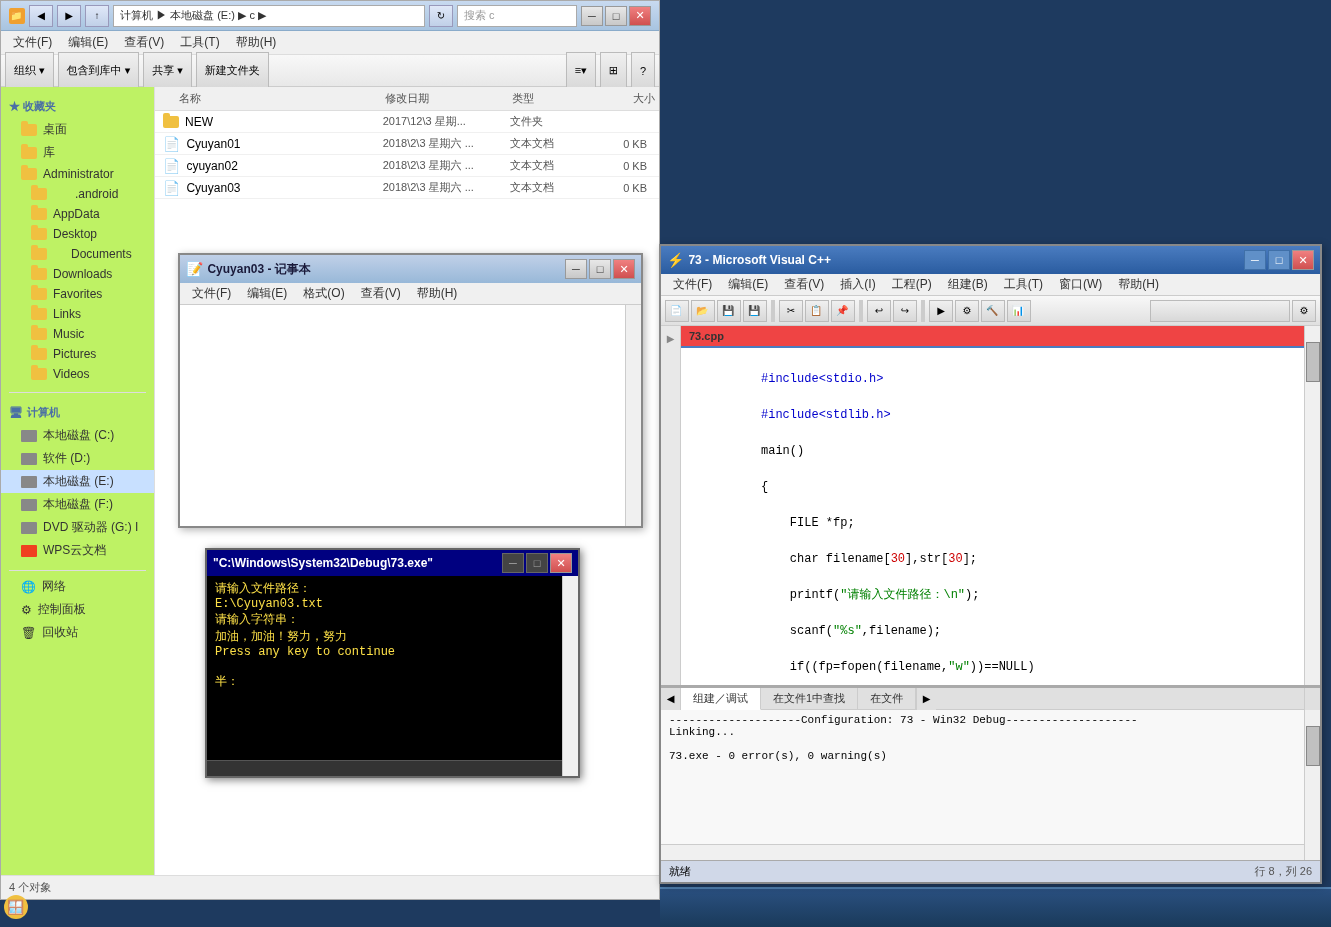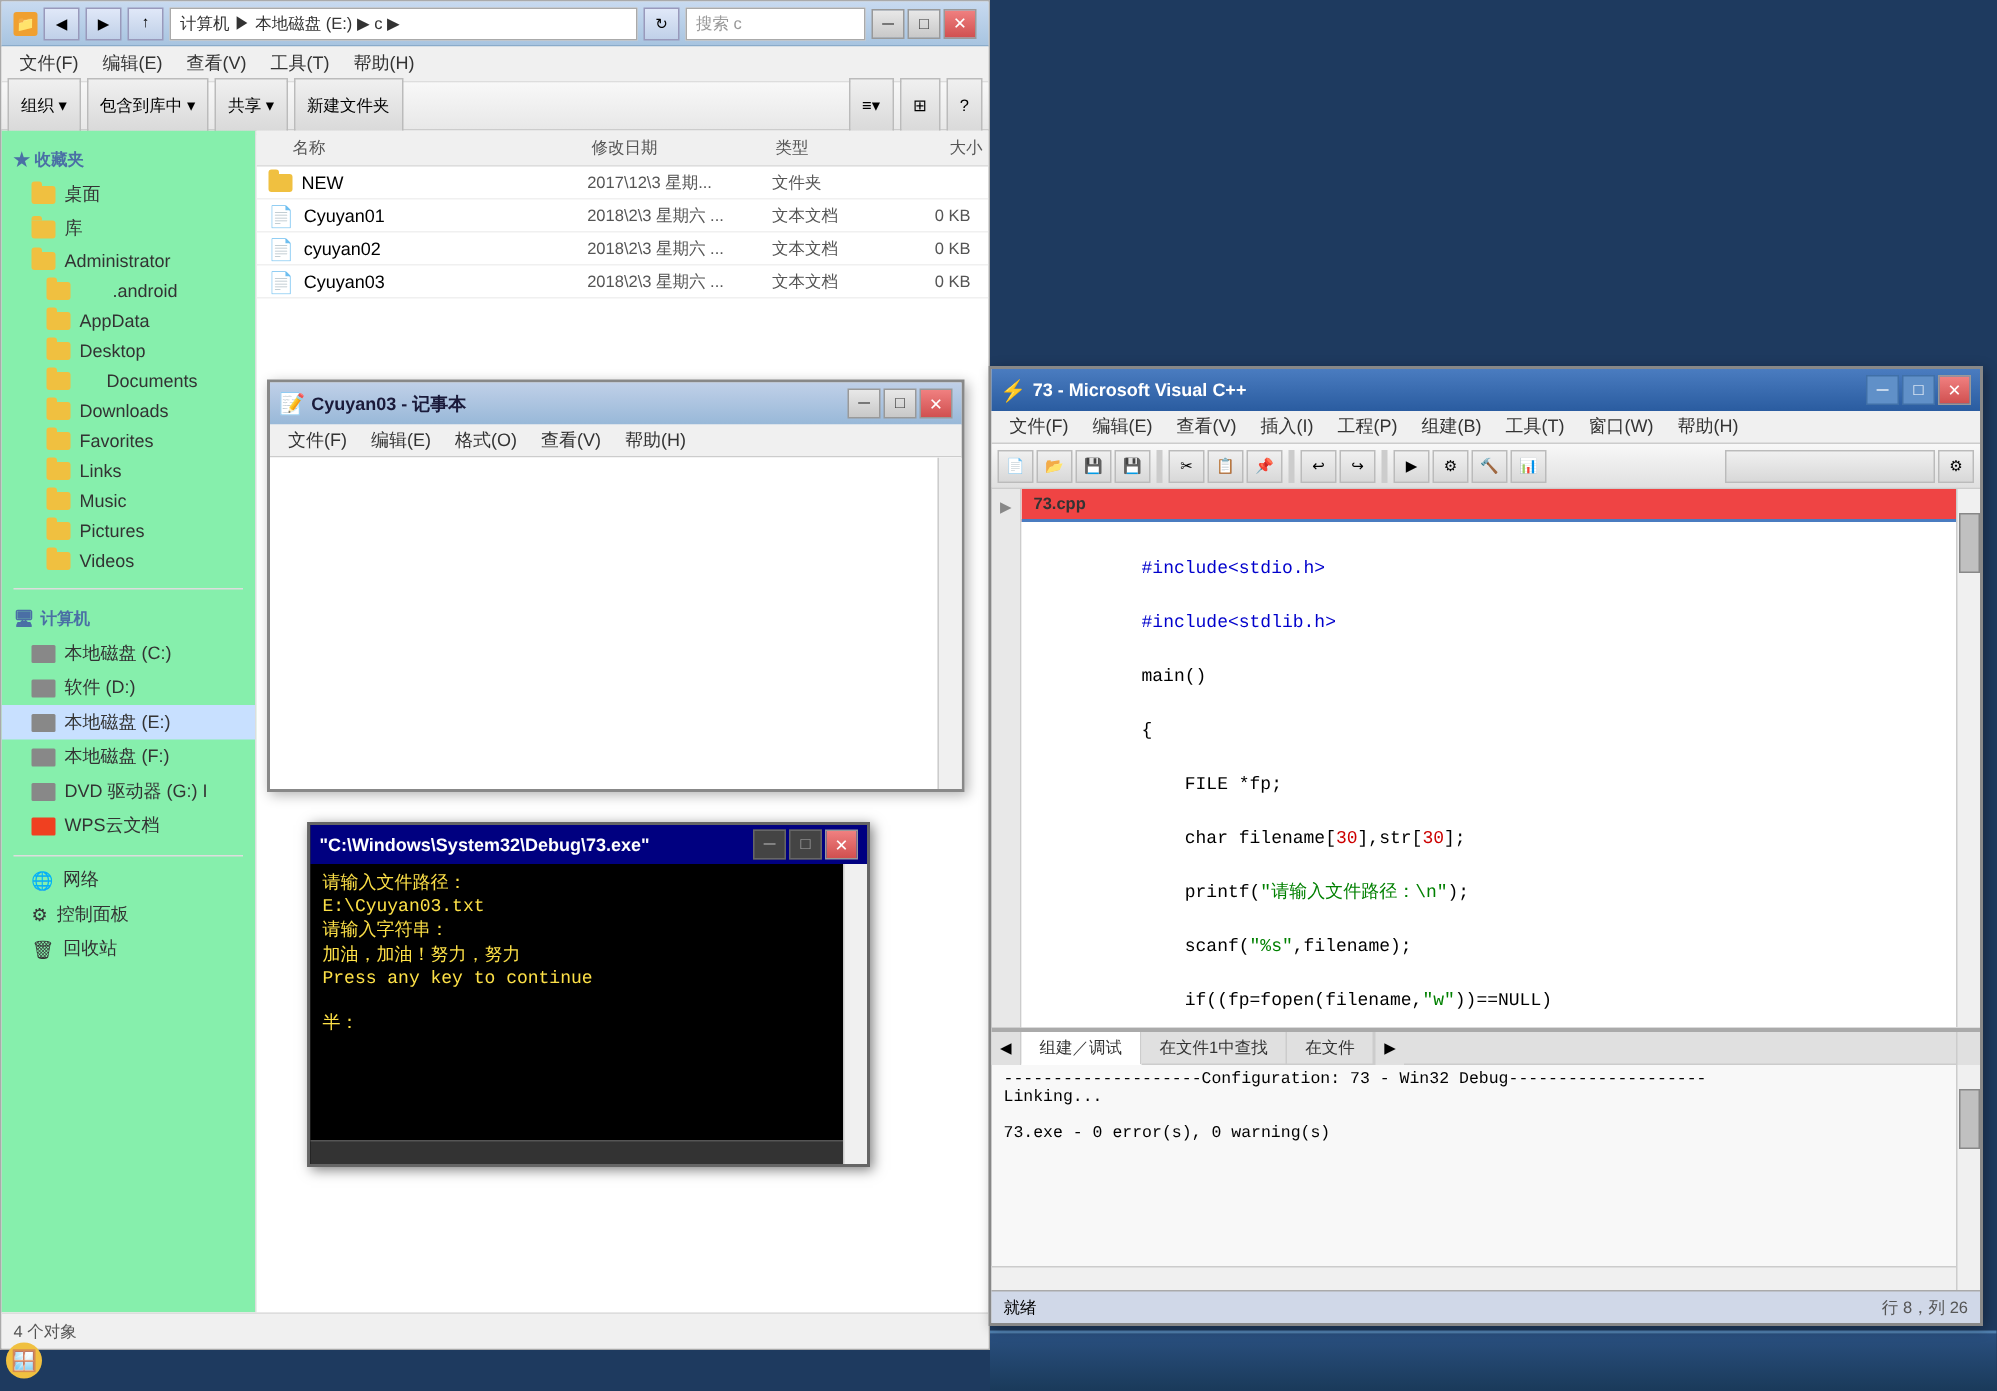--- a/index.html
+++ b/index.html
@@ -128,22 +128,22 @@
       display: flex; align-items: center; gap: 3px;
     }
 
     .explorer-body {
       display: flex;
       flex: 1;
       overflow: hidden;
     }
 
     .sidebar {
-      width: 170px;
-      background: #86efac;
+      width: 154px;
+      background: #bef264;
       border-right: 1px solid #ddd;
       overflow-y: auto;
       padding: 4px 0;
     }
 
     .sidebar-section {
       padding: 4px 0;
     }
 
     .sidebar-header {

